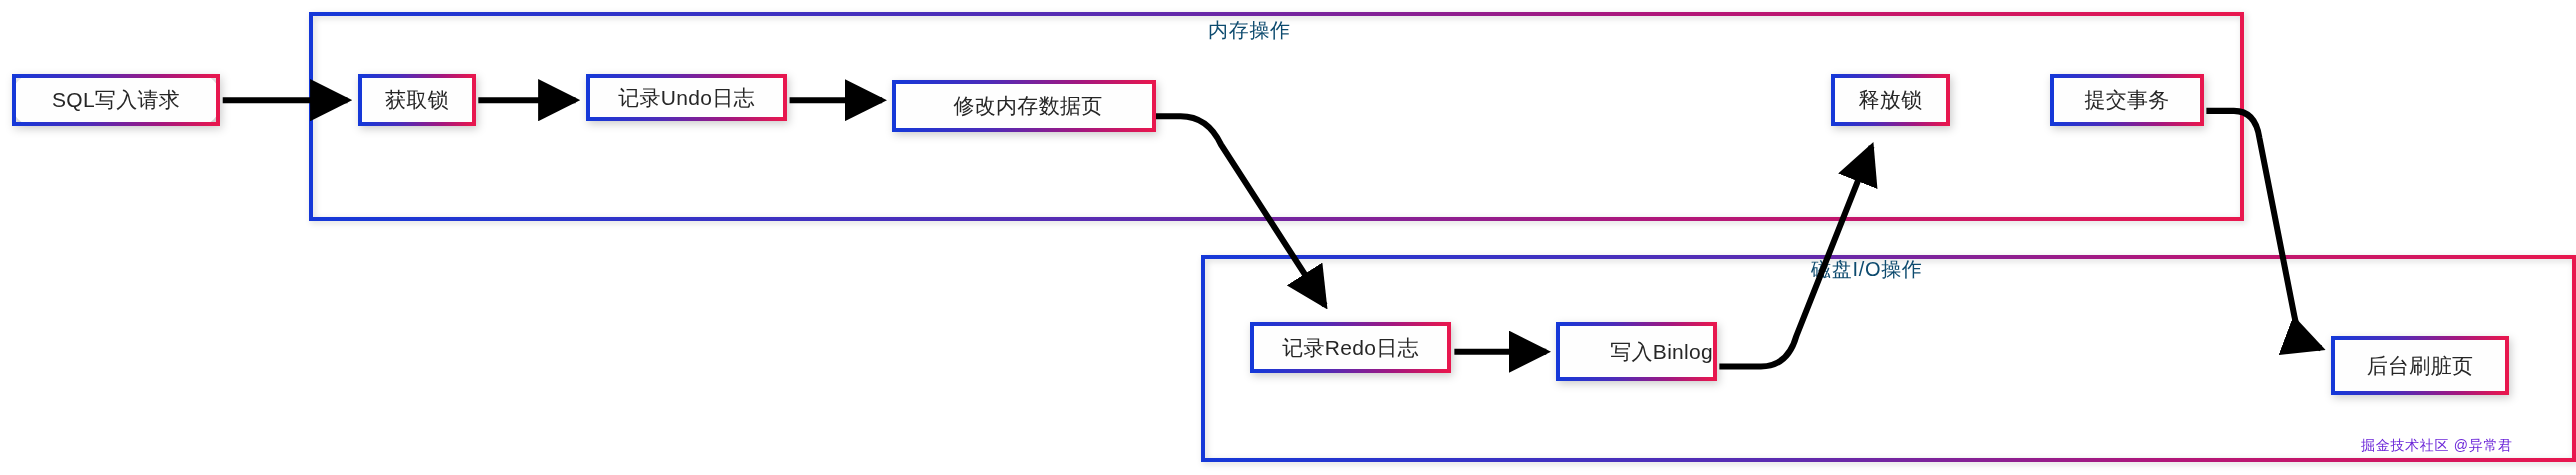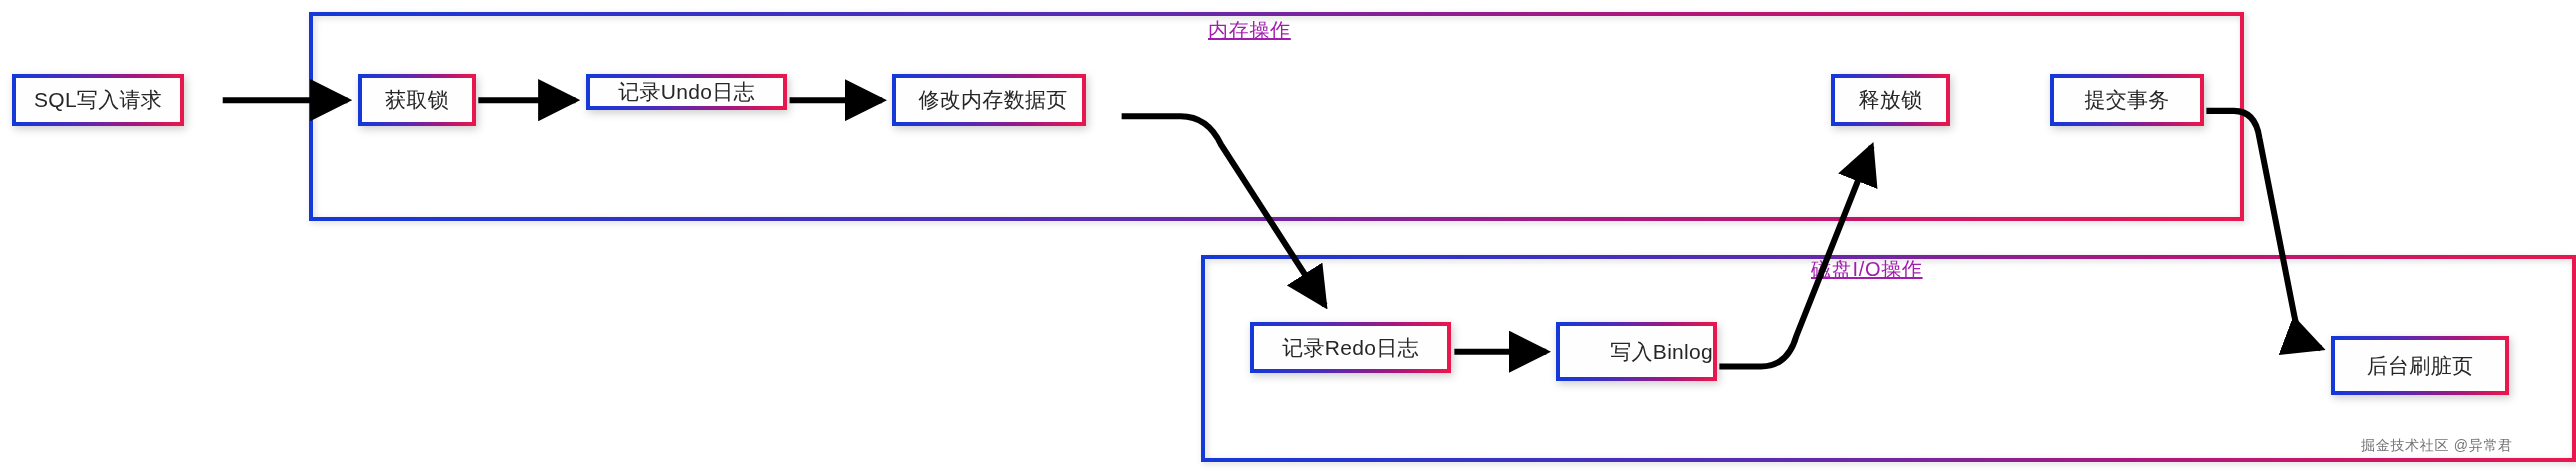--- a/index.html
+++ b/index.html
@@ -30,24 +30,23 @@
     position: absolute;
     box-sizing: border-box;
     background: transparent;
     border: 4px solid transparent;
     border-image: linear-gradient(to right, #1538d8 0%, #5b2bb0 42%, #b0167a 70%, #e8174e 100%) 1;
     filter: drop-shadow(2px 2.7px 3.4px rgba(0,0,0,0.16));
   }
   .group-label {
     position: absolute;
     font-size: 20px;
-    color: #a21caf;
+    color: #0c4a6e;
     white-space: nowrap;
     letter-spacing: 0.7px;
-    text-decoration: underline;
   }
 
   
   .node {
     position: absolute;
     box-sizing: border-box;
     background: #fefefe;
     border: 4px solid transparent;
     border-image: linear-gradient(to right, #1538d8 0%, #4a2cbb 35%, #a3177f 72%, #e8174e 100%) 1;
     display: flex;
@@ -58,21 +57,21 @@
   .node-label {
     font-size: 21px;
     color: #262626;
     white-space: nowrap;
     letter-spacing: 0.3px;
   }
 
   .watermark {
     position: absolute;
     font-size: 14px;
-    color: #737373;
+    color: #6d28d9;
     white-space: nowrap;
     letter-spacing: 0.7px;
   }
 </style>
 </head>
 <body>
 
 <div id="stage">
 
   <div class="group" id="g-memory" style="left: 309px; top: 12px; width: 1935px; height: 209px;"></div>
@@ -96,30 +95,30 @@
 
     <path d="M 1672,173 L 1760,173 Q 1800,173 1820,215 L 1975,455" fill="none" stroke="#000000" stroke-width="9" marker-end="url(#arrowhead)"></path>
 
     <line x1="2168" y1="524" x2="2305" y2="524" stroke="#000000" stroke-width="9" marker-end="url(#arrowhead)"></line>
 
     <path d="M 2563,546 L 2625,546 Q 2665,546 2678,500 L 2790,218" fill="none" stroke="#000000" stroke-width="9" marker-end="url(#arrowhead)"></path>
 
     <path d="M 3289,165 L 3330,165 Q 3362,165 3368,205 L 3420,470 Q 3426,505 3452,516 L 3460,519" fill="none" stroke="#000000" stroke-width="9" marker-end="url(#arrowhead)"></path>
   </svg>
 
-  <div class="node" id="n-0" style="left: 12px; top: 74px; width: 172px; height: 52px;">
+  <div class="node" id="n-0" style="left: 12px; top: 74px; width: 208px; height: 52px; border-radius: 22px;">
     <span class="node-label">SQL写入请求</span>
   </div>
   <div class="node" id="n-1" style="left: 358px; top: 74px; width: 118px; height: 52px;">
     <span class="node-label">获取锁</span>
   </div>
-  <div class="node" id="n-2" style="left: 586px; top: 74px; width: 201px; height: 36px;">
+  <div class="node" id="n-2" style="left: 586px; top: 74px; width: 201px; height: 47px;">
     <span class="node-label">记录Undo日志</span>
   </div>
-  <div class="node" id="n-3" style="left: 892px; top: 74px; width: 194px; height: 52px; padding-left: 8px;">
+  <div class="node" id="n-3" style="left: 892px; top: 80px; width: 264px; height: 52px; padding-left: 8px;">
     <span class="node-label">修改内存数据页</span>
   </div>
   <div class="node" id="n-4" style="left: 1831px; top: 74px; width: 119px; height: 52px;">
     <span class="node-label">释放锁</span>
   </div>
   <div class="node" id="n-5" style="left: 2050px; top: 74px; width: 154px; height: 52px; border-radius: 7px;">
     <span class="node-label">提交事务</span>
   </div>
   <div class="node" id="n-6" style="left: 1250px; top: 322px; width: 201px; height: 51px;">
     <span class="node-label">记录Redo日志</span>

